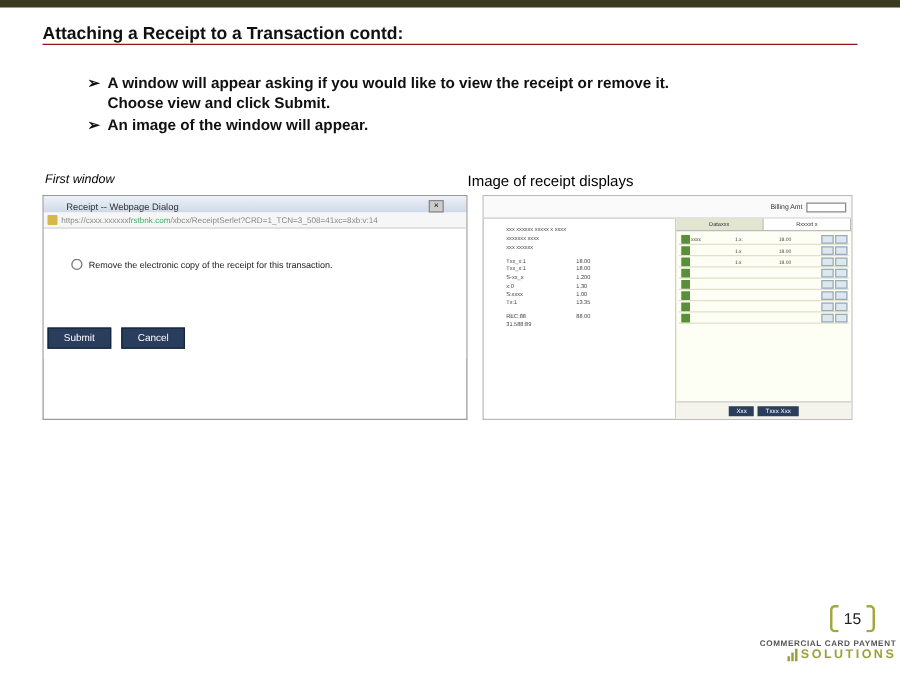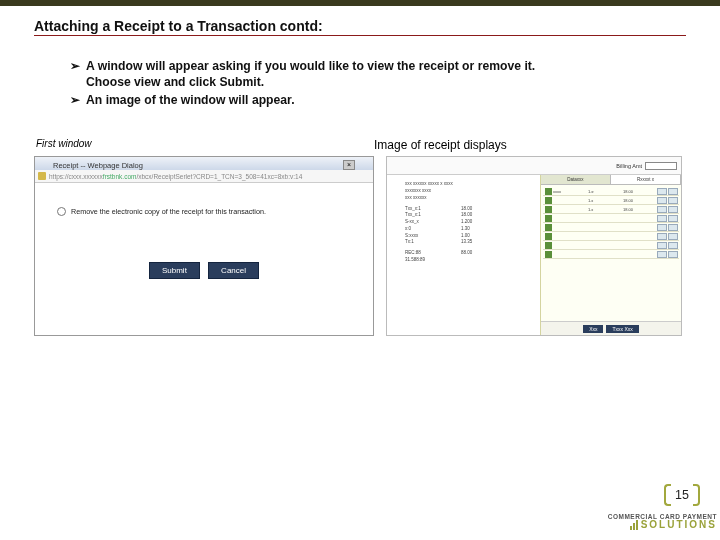--- a/index.html
+++ b/index.html
@@ -20,21 +20,21 @@
   .d-titlebar .t { flex: 1; font-size: 7.5px; color: #333; }
   .d-titlebar .x { width: 12px; height: 10px; background: #ccc; border: 1px solid #888; text-align: center; line-height: 8px; font-size: 7px; }
   .d-url { height: 13px; border-bottom: 1px solid #ccc; display: flex; align-items: center; padding: 0 3px; background: #f6f6f6; gap: 3px; }
   .d-url .lock { width: 8px; height: 8px; background: #d4b84a; border-radius: 1px; }
   .d-url .addr { font-size: 6.5px; color: #4a6; }
   .d-url .gray { color: #888; }
   .d-body { height: 104px; background: #fff; position: relative; padding: 24px 22px 0 22px; }
   .opt { display: flex; align-items: center; gap: 5px; margin-bottom: 14px; }
   .opt input { width: 9px; height: 9px; }
   .opt label { font-size: 7.2px; color: #222; }
-  .btnrow { position: absolute; bottom: 8px; left: 0; right: 0; text-align: center; }
+  .btnrow { position: absolute; bottom: 8px; left: 0; right: 0; }
   .btnrow .b { display: inline-block; padding: 3px 12px; font-size: 8px; color: #fff; background: #2a3d5c; border: 1px solid #14243e; margin: 0 3px; }
   
   .receipt-shot { width: 296px; height: 180px; border: 1px solid #bbb; background: #fff; font-size: 5px; display: flex; flex-direction: column; }
   .rs-top { height: 18px; border-bottom: 1px solid #ccc; display: flex; justify-content: flex-end; align-items: center; padding: 0 4px; background: #fafafa; gap: 3px; }
   .rs-top .lbl { font-size: 5.5px; color: #333; }
   .rs-top .sel { width: 32px; height: 8px; border: 1px solid #888; background: #fff; }
   .rs-main { flex: 1; display: flex; }
   .rs-left { width: 52%; padding: 6px 10px 4px 18px; color: #444; }
   .rs-left .ln { font-size: 4.5px; line-height: 1.5; white-space: nowrap; }
   .rs-left .tot { margin-top: 4px; }

